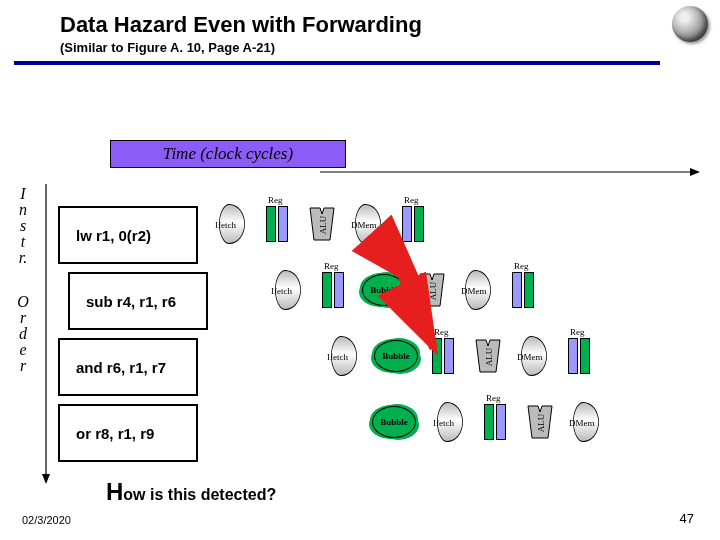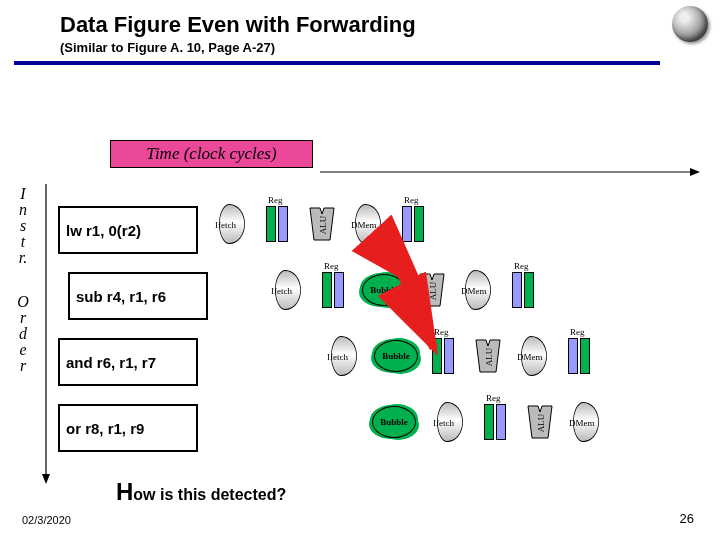--- a/index.html
+++ b/index.html
@@ -36,28 +36,28 @@
     width: 36px;
     height: 36px;
     border-radius: 50%;
     background: radial-gradient(circle at 35% 32%, #eee 12%, #999 55%, #444 100%);
     box-shadow: inset -3px -3px 5px rgba(0,0,0,.5), 2px 2px 3px rgba(0,0,0,.4);
   }
   .time-box {
     position: absolute;
     top: 140px;
     left: 110px;
-    width: 203px;
+    width: 236px;
     border: 1.5px solid #000;
     text-align: center;
     font-style: italic;
     font-family: "Comic Sans MS", cursive;
     font-size: 17px;
     padding: 3px 4px;
-    background: #ec4899;
+    background: #8b5cf6;
   }
   .time-arrow {
     position: absolute;
     top: 166px;
     left: 320px;
     width: 380px;
     height: 12px;
   }
   .vlabel {
     position: absolute;
@@ -72,25 +72,25 @@
   .varrow {
     position: absolute;
     left: 40px;
     top: 184px;
     width: 12px;
     height: 300px;
   }
   .instr-box {
     position: absolute;
     width: 140px;
-    height: 48px;
+    height: 58px;
     border: 2px solid #000;
     display: flex;
     align-items: center;
-    padding-left: 6px;
+    padding-left: 16px;
     font-weight: bold;
     font-size: 15px;
     background: #fff;
   }
   .pipeline {
     position: absolute;
   }
   .stage {
     position: absolute;
     top: 0;
@@ -134,21 +134,20 @@
     font-family: "Comic Sans MS", cursive;
     font-weight: bold;
     box-shadow: -3px -2px 0 -1px #00b04f, 3px -3px 0 -1px #00b04f, -4px 2px 0 -1px #00b04f, 4px 3px 0 -1px #00b04f;
   }
   .detected {
     position: absolute;
     left: 106px;
     top: 478px;
     font-size: 16px;
     font-weight: bold;
-    margin-left: 10px;
   }
   .detected .big { font-size: 24px; color: #000; }
   .detected span { vertical-align: baseline; }
   .date {
     position: absolute;
     left: 22px;
     bottom: 14px;
     font-size: 11px;
   }
   .pagenum {
@@ -159,22 +158,22 @@
   }
   .fwd-arrow {
     position: absolute;
     pointer-events: none;
   }
 </style>
 </head>
 <body>
 
 <div class="logo"></div>
-<div class="title">Data Figure Even with Forwarding</div>
-<div class="subtitle">(Similar to Figure A. 10, Page A-27)</div>
+<div class="title">Data Hazard Even with Forwarding</div>
+<div class="subtitle">(Similar to Figure A. 10, Page A-21)</div>
 <div class="underline"></div>
 
 <div class="time-box">Time (clock cycles)</div>
 <svg class="time-arrow">
   <line x1="0" y1="6" x2="370" y2="6" stroke="#000" stroke-width="1.2"></line>
   <polygon points="370,2 380,6 370,10" fill="#000"></polygon>
 </svg>
 
 <div class="vlabel" style="top:186px">
   <span>I</span>
@@ -347,13 +346,13 @@
     </marker>
   </defs>
   <path d="M382,240 C400,260 410,275 420,286" stroke="#e61e1e" stroke-width="9" fill="none" marker-end="url(#rah)"></path>
   <path d="M386,240 C410,290 420,320 434,348" stroke="#e61e1e" stroke-width="9" fill="none" marker-end="url(#rah)"></path>
 </svg>
 
 <div class="detected">
   <span class="big">H</span><span>ow is this detected?</span>
 </div>
 <div class="date">02/3/2020</div>
-<div class="pagenum">26</div>
+<div class="pagenum">47</div>
 
 </body></html>

